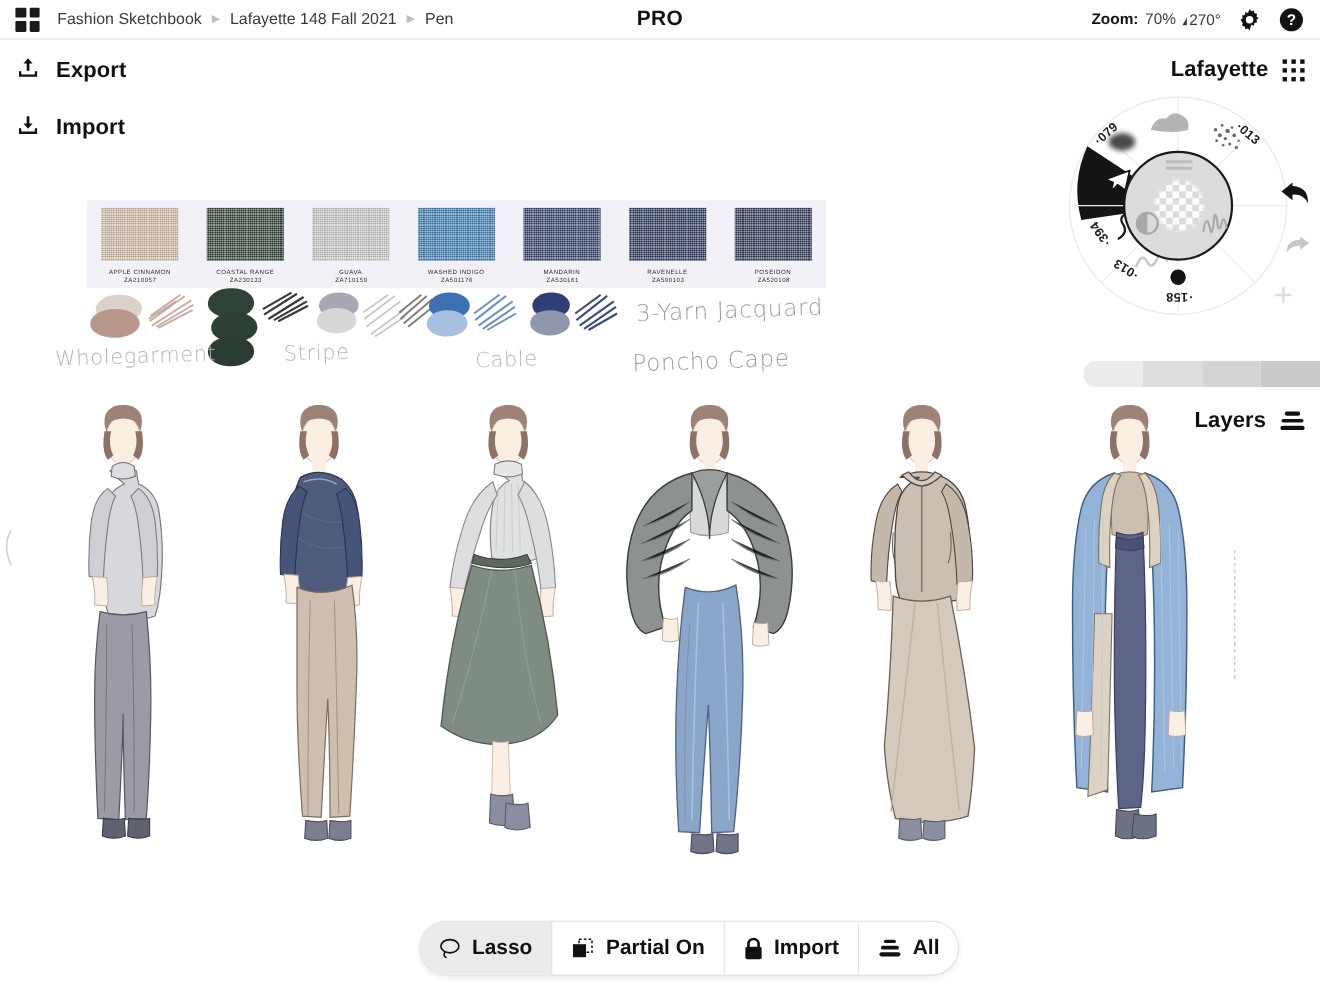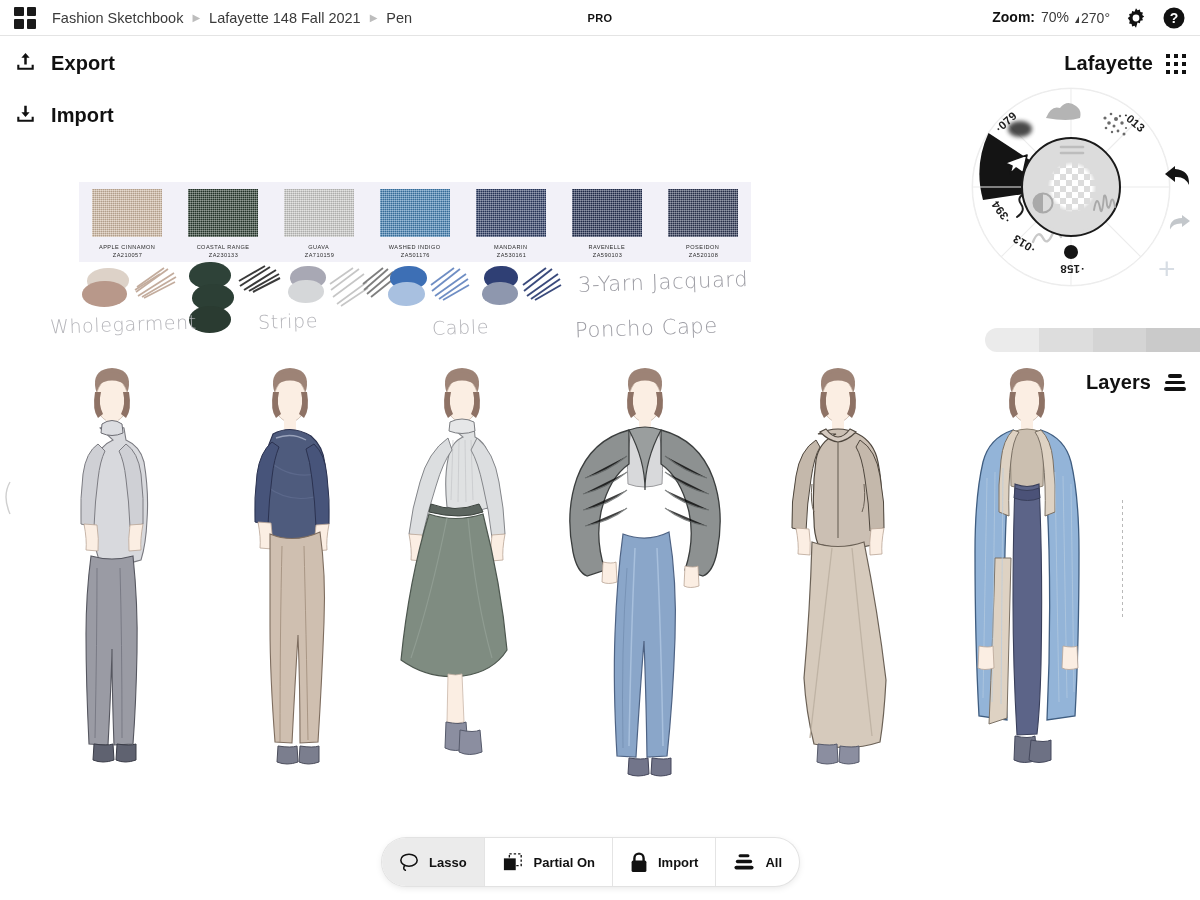--- a/index.html
+++ b/index.html
@@ -24,21 +24,21 @@
   }
   #grid-menu-btn i { display:block; background:#1a1a1a; border-radius:1px; }
 
   .breadcrumb { display: flex; align-items: center; font-size: 14.5px; color: #3a3a3a; }
   .crumb { white-space: nowrap; cursor: pointer; }
   .crumb-sep {
     margin: 0 9px; color: #bdbdbd; font-size: 10px; line-height: 1;
   }
   #pro-badge {
     position: absolute; left: 50%; transform: translateX(-50%);
-    font-weight: bold; font-size: 11px; letter-spacing: .4px; color:#111;
+    font-weight: bold; font-size: 19px; letter-spacing: .4px; color:#111;
   }
   #topbar-right {
     margin-left: auto; display: flex; align-items: center; gap: 14px;
     padding-right: 14px;
   }
   .zoom-group { display:flex; align-items:baseline; gap:6px; font-size:14px; }
   .zoom-label { font-weight: bold; color:#111; }
   .zoom-val { color:#3a3a3a; }
   .rot-val { color:#3a3a3a; display:flex; align-items:center; gap:1px;}
   .rot-tri {
@@ -153,21 +153,21 @@
 
   
   #bottombar {
     position:absolute; left:382px; top:838px; height:48px;
     display:flex; align-items:stretch; background:#ffffff;
     border-radius:24px; box-shadow:0 0 0 1px #e2e2e2, 0 2px 7px rgba(0,0,0,.10);
     overflow:hidden;
   }
   .tool-btn {
     display:flex; align-items:center; gap:10px; padding:0 17px;
-    font-size:13px; font-weight:bold; color:#111; cursor:pointer;
+    font-size:19px; font-weight:bold; color:#111; cursor:pointer;
     border-right:1px solid #e4e4e4;
   }
   .tool-btn:last-child { border-right:none; }
   .tool-btn.active { background:#ebebeb; }
   .tool-ico { display:flex; align-items:center; justify-content:center; }
 </style>
 </head>
 <body>
 
 <div id="app">

